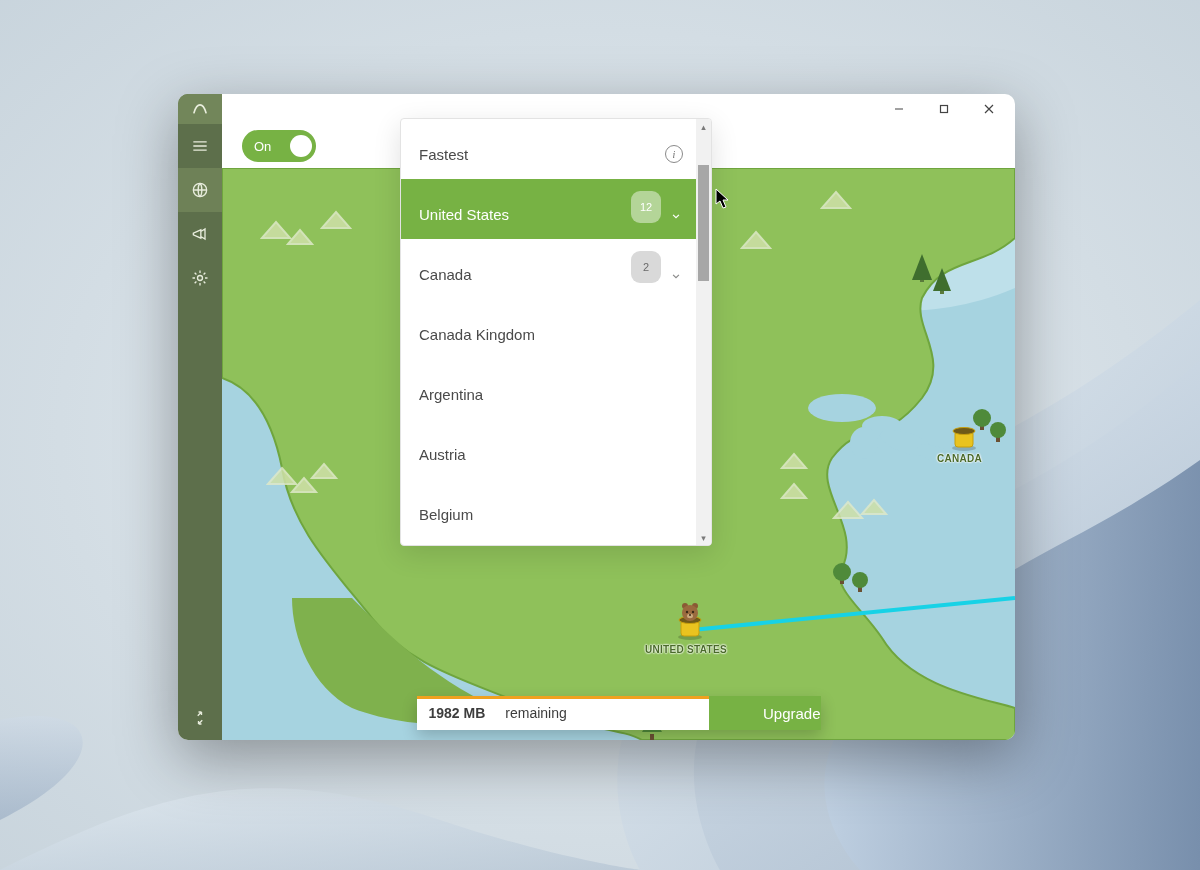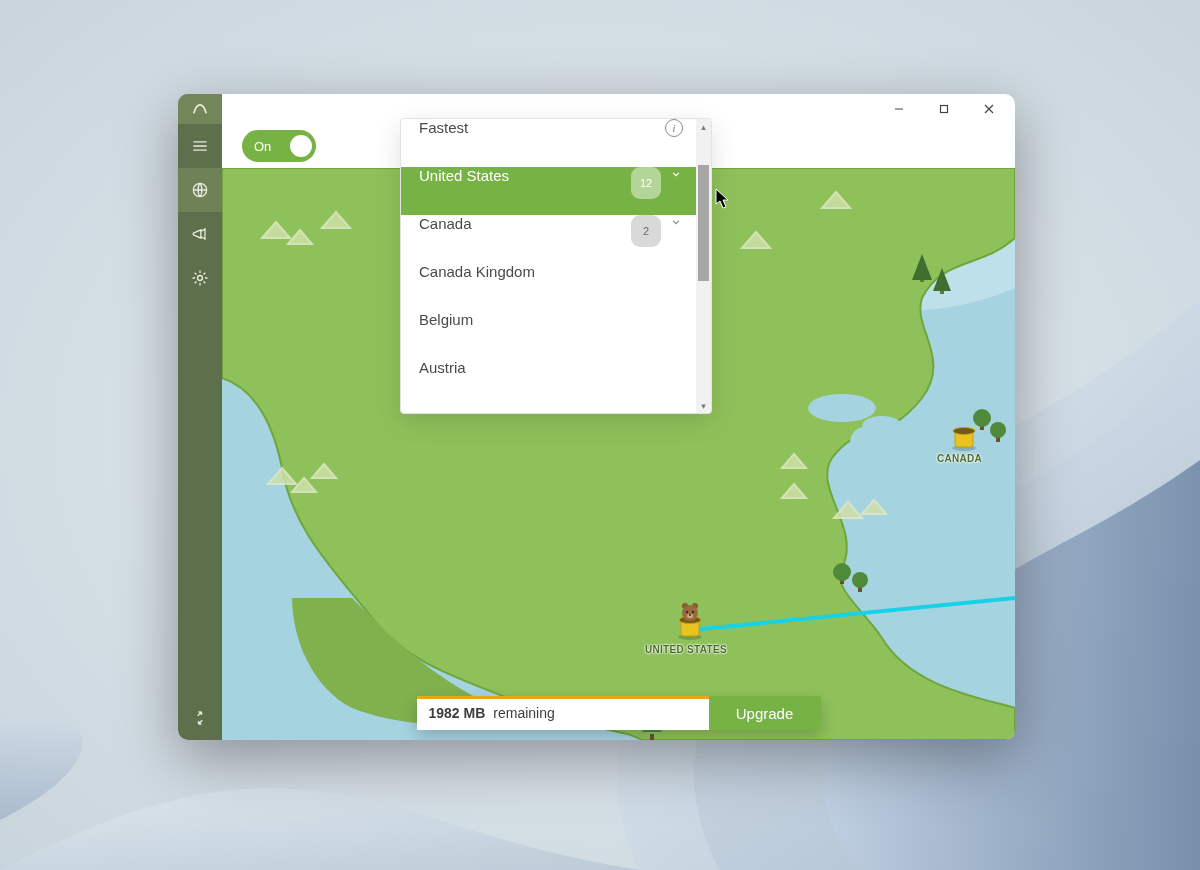--- a/index.html
+++ b/index.html
@@ -37,21 +37,21 @@
   
   .country-dropdown{position:absolute;left:178px;top:24px;width:310px;
     background:#fff;border:1px solid #e3e3e3;border-radius:4px;z-index:5;
     box-shadow:0 8px 28px rgba(0,0,0,.12);overflow:hidden}
   .cd-scroll{position:absolute;right:0;top:0;width:15px;height:100%;background:#f1f1f1}
   .cd-scroll .up,.cd-scroll .down{position:absolute;left:0;width:15px;height:15px;
     display:flex;align-items:center;justify-content:center;color:#7a7a7a;font-size:9px;cursor:pointer}
   .cd-scroll .up{top:0}.cd-scroll .down{bottom:0}
   .cd-scroll .thumb{position:absolute;left:2px;top:46px;width:11px;height:116px;background:#a7a7a7;border-radius:0}
   .cd-list{padding:0 0 6px 0}
-  .cd-item{height:44px;display:flex;align-items:flex-start;padding:0 28px 4px 18px;
+  .cd-item{height:44px;display:flex;align-items:flex-end;padding:0 28px 16px 18px;
     font-size:15px;color:#4a4a4a;cursor:pointer;gap:8px}
   .cd-item.selected{background:#77b244;color:#fff}
   .cd-item .name{flex:1}
   .cd-item .count{min-width:22px;height:32px;border-radius:9px;background:#d9d9d9;
     color:#6a6a6a;font-size:11px;display:flex;align-items:center;justify-content:center;padding:0 4px}
   .cd-item.selected .count{background:rgba(255,255,255,.45);color:#fff}
   .cd-item .chev{width:14px;height:14px}
   .cd-item .chev svg{width:14px;height:14px;stroke:#8a8a8a;fill:none;stroke-width:2}
   .cd-item.selected .chev svg{stroke:#fff}
   .cd-item .info{width:16px;height:16px;border:1.3px solid #8a8a8a;border-radius:50%;
@@ -64,23 +64,23 @@
   .pin{position:absolute;width:28px;height:24px}
   .pin .tube{width:28px;height:24px}
   .connection-line{position:absolute;inset:0;pointer-events:none}
   .bear{position:absolute;width:22px;height:22px}
   
   .status{position:absolute;left:50%;transform:translateX(-50%);bottom:10px;
     display:flex;align-items:stretch;height:34px;z-index:2;box-shadow:0 6px 16px rgba(0,0,0,.2)}
   .status .meter{width:268px;background:#fff;display:flex;align-items:center;padding:0 12px;
     position:relative;font-size:14px;color:#3d3d3d}
   .status .meter .bar{position:absolute;left:0;top:0;height:3px;width:100%;background:#f0a11f}
-  .status .meter .strong{font-weight:600;margin-right:8px}
+  .status .meter .strong{font-weight:600;margin-right:20px}
   .upgrade-btn{width:112px;background:#77b244;color:#fff;font-size:15px;display:flex;
-    align-items:center;justify-content:center;cursor:pointer}
+    align-items:center;justify-content:flex-end;cursor:pointer}
   
   .cursor{position:absolute;width:16px;height:22px;z-index:20;pointer-events:none}
 </style>
 </head>
 <body>
 
 <div class="desktop">
 
   <svg class="wallpaper-waves" viewBox="0 0 1200 870" preserveAspectRatio="none">
     <defs>
@@ -312,24 +312,27 @@
             <span class="name">Canada</span>
             <span class="count">2</span>
             <span class="chev"><svg viewBox="0 0 24 24">
                   <path d="M7 10l5 5 5-5"></path>
                 </svg></span>
           </div>
           <div class="cd-item">
             <span class="name">Canada Kingdom</span>
           </div>
           <div class="cd-item">
+            <span class="name">Argentina</span>
+          </div>
+          <div class="cd-item">
+            <span class="name">Austria</span>
+          </div>
+          <div class="cd-item">
             <span class="name">Belgium</span>
-          </div>
-          <div class="cd-item">
-            <span class="name">Austria</span>
           </div>
         </div>
         <div class="cd-scroll">
           <div class="up">▴</div>
           <div class="thumb"></div>
           <div class="down">▾</div>
         </div>
       </div>
 
       <svg class="cursor" style="left:493px;top:94px" viewBox="0 0 16 22">

